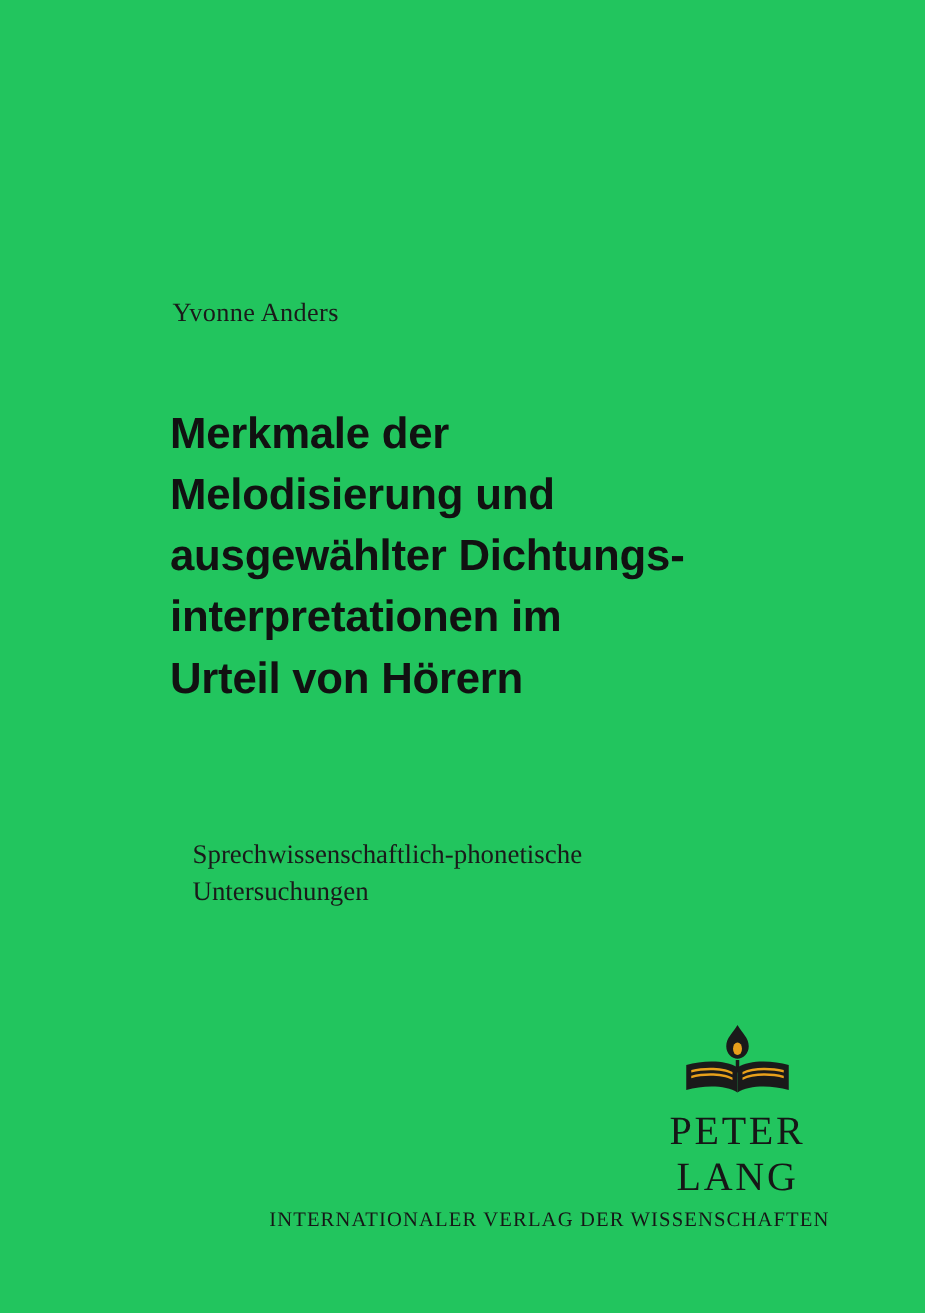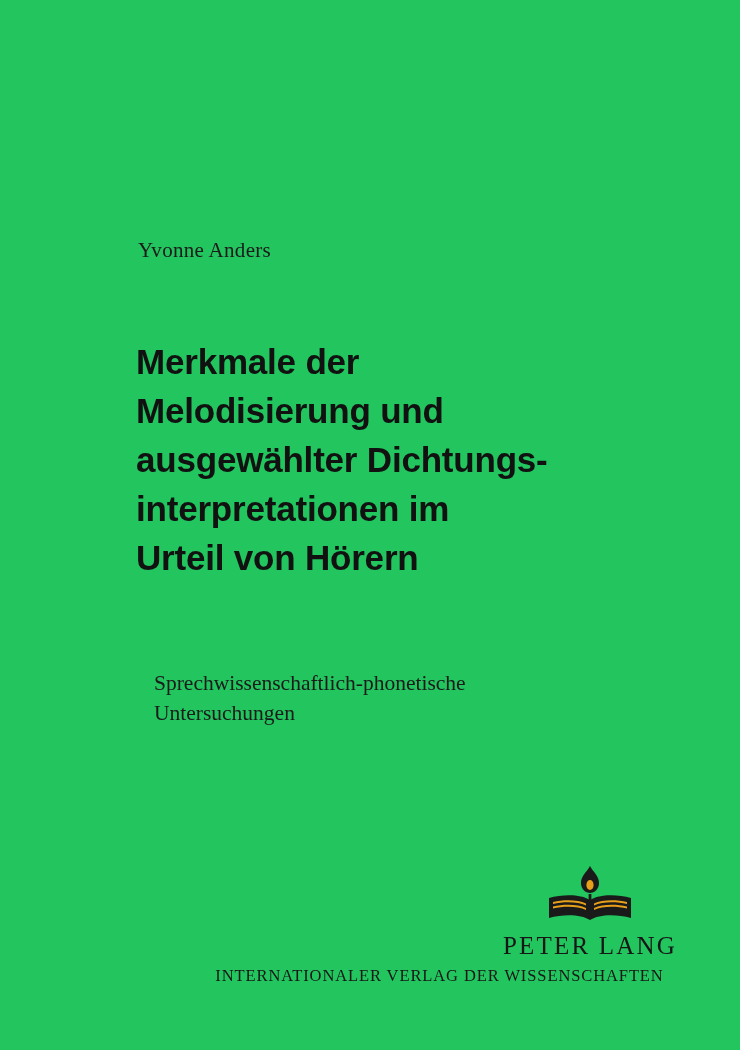--- a/index.html
+++ b/index.html
@@ -33,21 +33,20 @@
     position: absolute;
     left: 136px;
     top: 322px;
     width: 500px;
     font-family: "Liberation Sans", sans-serif;
     font-weight: bold;
     font-size: 35px;
     line-height: 49px;
     color: #111111;
     letter-spacing: -0.2px;
-    margin-top: 15px;
   }
   .subtitle {
     position: absolute;
     left: 154px;
     top: 668px;
     width: 470px;
     font-family: "Liberation Serif", serif;
     font-size: 21.5px;
     line-height: 30px;
     color: #1a1a1a;
@@ -66,21 +65,21 @@
     margin-bottom: 6px;
     padding-left: 440px;
     box-sizing: border-box;
   }
   .logo {
     display: block;
     margin: 0 auto;
   }
   .pub-name {
     font-family: "Liberation Serif", serif;
-    font-size: 25px;
+    font-size: 32px;
     letter-spacing: 2.2px;
     color: #161616;
     padding-left: 440px;
     box-sizing: border-box;
     width: 644px;
     margin: 0 auto;
     text-align: center;
   }
   .pub-tagline {
     font-family: "Liberation Serif", serif;

